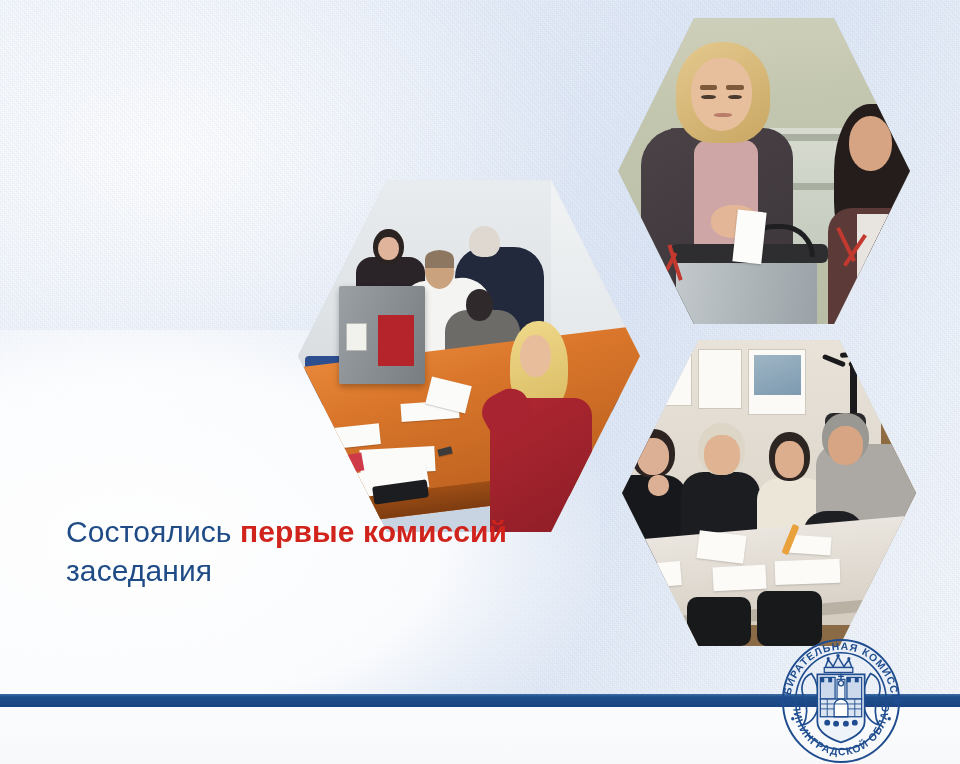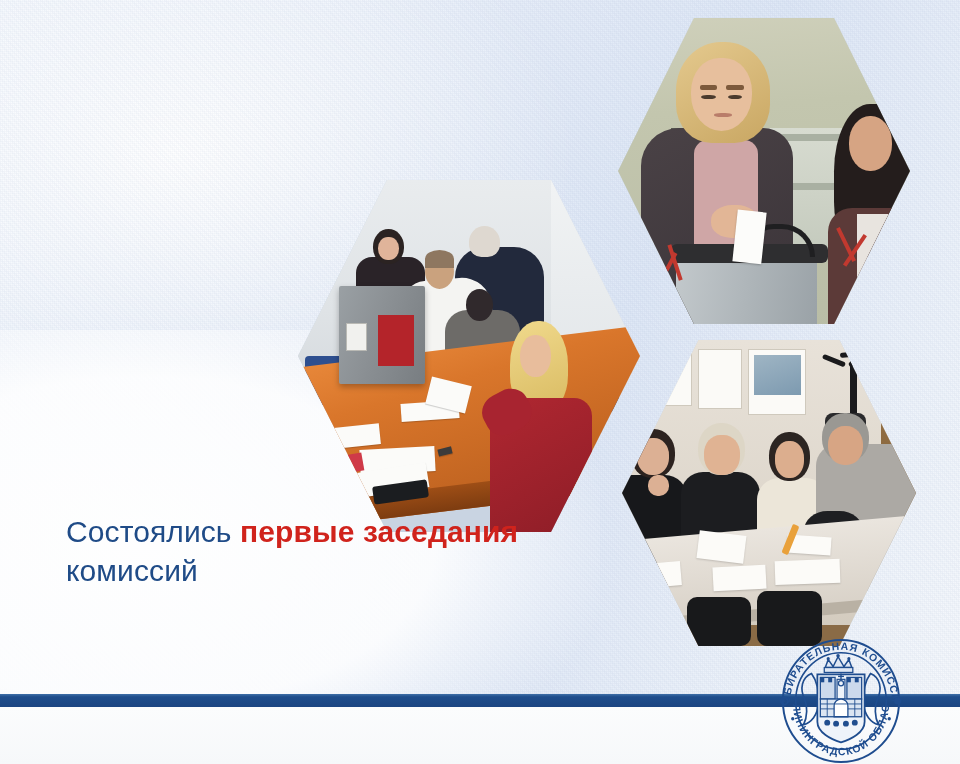--- a/index.html
+++ b/index.html
@@ -320,22 +320,22 @@
       <div class="p3-chair" style="left:22%; top:84%; width:22%; height:16%;"></div>
       <div class="p3-chair" style="left:46%; top:82%; width:22%; height:18%;"></div>
 
     </div>
   </div>
 
   <div id="bottom-plate"></div>
   <div id="blue-rule"></div>
 
   <div id="headline">
-    <span class="hl-line"><span>Состоялись </span><span class="hl-accent">первые заседания</span></span>
-    <span class="hl-line">комиссий</span>
+    <span class="hl-line"><span>Состоялись </span><span class="hl-accent">первые комиссий</span></span>
+    <span class="hl-line">заседания</span>
   </div>
 
   <div id="emblem">
     <svg viewBox="0 0 140 128" xmlns="http://www.w3.org/2000/svg" aria-hidden="true">
       <defs>
         <path id="arcTop" d="M 18 68 A 52 56 0 0 1 122 68" fill="none"></path>
         <path id="arcBot" d="M 21 66 A 49 53 0 0 0 119 66" fill="none"></path>
       </defs>
 
       <ellipse cx="70" cy="64" rx="59" ry="62" fill="none" stroke="#1f4d8f" stroke-width="2"></ellipse>

